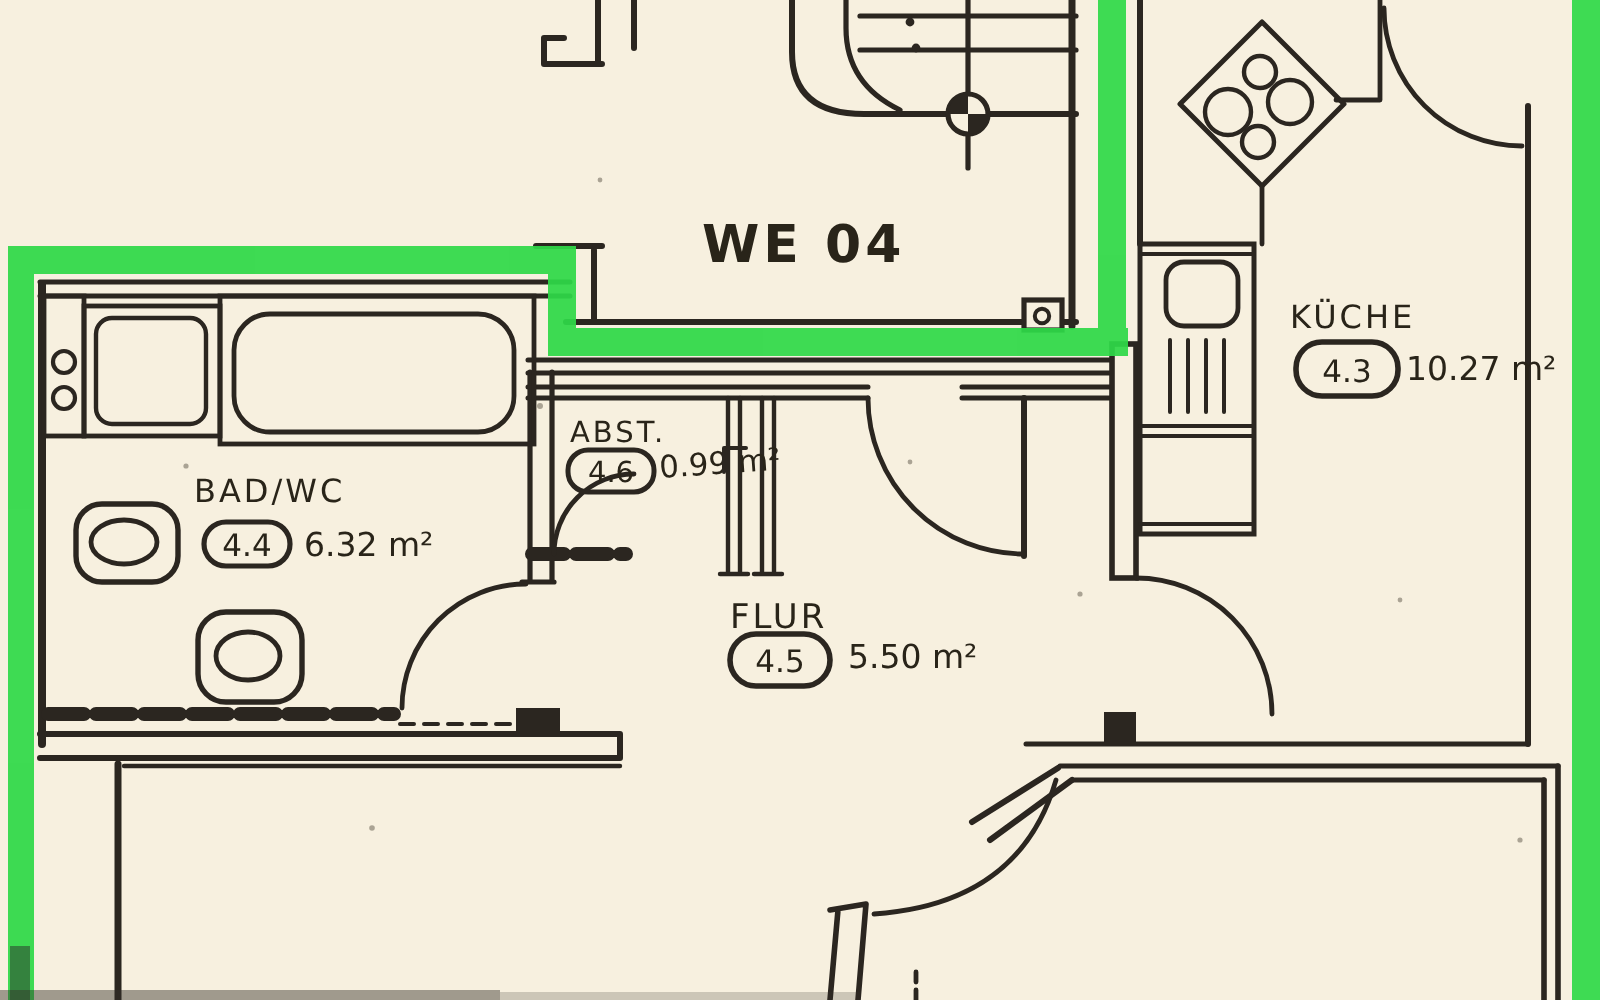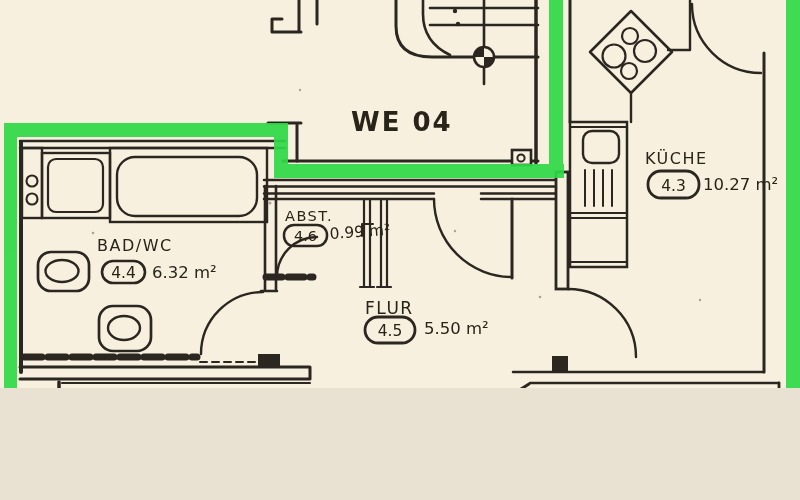--- a/index.html
+++ b/index.html
@@ -1,16 +1,16 @@
 <!DOCTYPE html>
 <html><head>
 <meta charset="utf-8">
 <style>
   html,body{margin:0;padding:0;background:#e9e2d2;}
-  .stage{position:relative;width:800px;height:388px;overflow:hidden;background:#f7f0df;}
+  .stage{position:relative;width:800px;height:500px;overflow:hidden;background:#f7f0df;}
   svg{display:block;}
   text{font-family:"DejaVu Sans","Liberation Sans",sans-serif;fill:#292419;}
   .ink{stroke:#2b2620;fill:none;stroke-linecap:round;stroke-linejoin:round;}
   .roomname{font-size:16px;letter-spacing:1.5px;}
   .roomarea{font-size:16.5px;}
   .roomnum{font-size:15.5px;text-anchor:middle;}
   .unit{font-size:26px;font-weight:bold;letter-spacing:2px;}
 </style>
 </head>
 <body>

